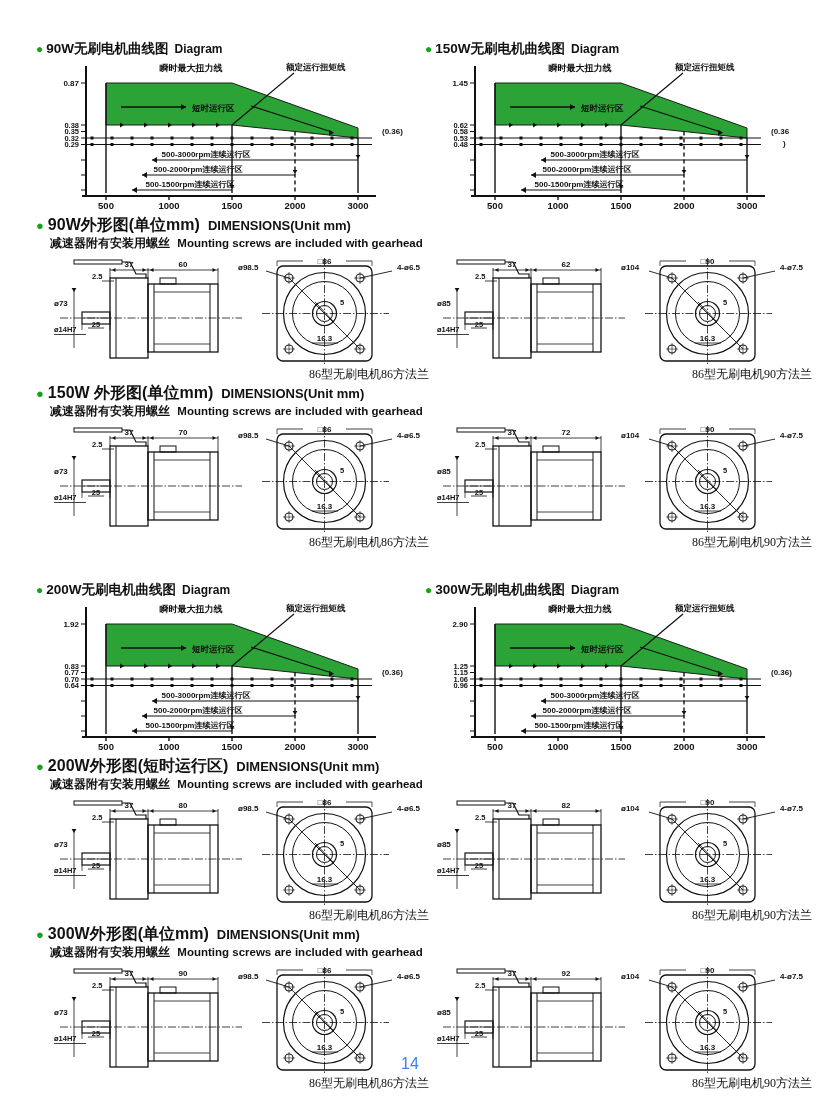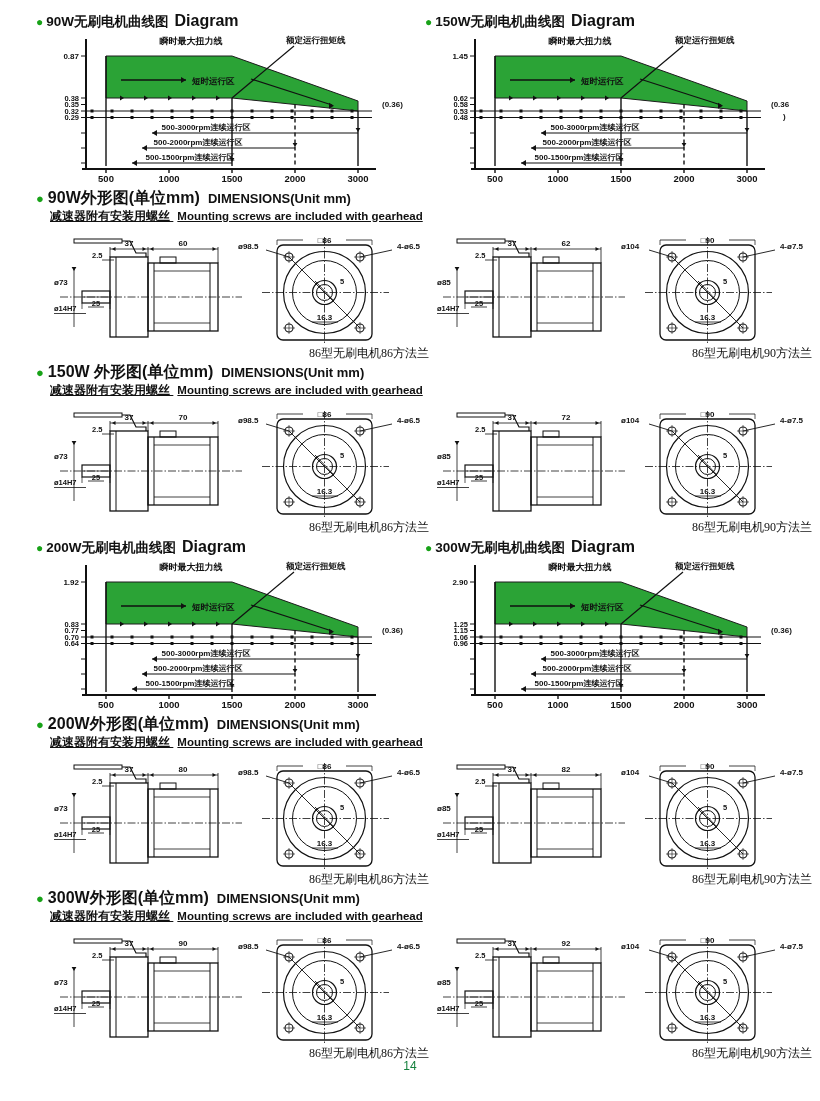--- a/index.html
+++ b/index.html
@@ -3,35 +3,35 @@
 <meta charset="utf-8">
 <style>
   html,body{margin:0;padding:0;background:#e8e8e8;}
   .page{width:820px;height:1101px;background:#ffffff;margin:0 auto;position:relative;
         font-family:"Liberation Sans","DejaVu Sans",sans-serif;color:#111;overflow:hidden;}
   .content{padding:12px 8px 0 36px;}
   
   .chart-row{display:flex;gap:4px;}
   .chart-fig{width:385px;margin:0;}
   .chart-title{display:flex;align-items:baseline;gap:3px;font-weight:bold;font-size:13.5px;line-height:18px;}
-  .chart-title .en{font-size:16px;margin-left:3px;}
+  .chart-title .en{font-size:12px;margin-left:3px;margin-top:28px;}
   .bullet{color:#18a218;font-size:12px;line-height:18px;}
   .bullet.big{font-size:13px;}
   svg{display:block;}
   
   .dim-section{margin-top:2px;}
   .sec-head{display:flex;align-items:baseline;gap:4px;font-weight:bold;font-size:16px;line-height:20px;}
   .sec-head .en{font-size:13px;margin-left:4px;}
-  .sec-sub{font-size:12px;font-weight:bold;line-height:15px;padding-left:14px;text-decoration:underline;}
+  .sec-sub{font-size:12px;font-weight:bold;line-height:15px;padding-left:14px;}
   .sec-sub .en-sub{font-size:11.5px;margin-left:4px;}
-  .dim-row{display:flex;gap:6px;padding-left:16px;margin-top:7px;}
+  .dim-row{display:flex;gap:6px;padding-left:16px;margin-top:1px;}
   .dim-group{width:378px;}
   .dim-caption{text-align:right;font-size:12px;font-family:"Liberation Serif","DejaVu Serif",serif;
                line-height:13px;margin-top:-2px;}
-  .footer{position:absolute;left:0;right:0;bottom:28px;text-align:center;font-size:12px;color:#15803d;}
+  .footer{position:absolute;left:0;right:0;bottom:28px;text-align:center;font-size:16px;color:#3b82f6;}
 </style>
 </head>
 <body>
 
 <div class="page">
   <div class="content">
 
     <div class="chart-row">
       <figure class="chart-fig">
         <div class="chart-title">
@@ -735,21 +735,21 @@
             <line x1="215" y1="48" x2="296" y2="74" stroke="#111111" stroke-width="1.2"></line>
             <polygon points="298,74.7 293,71.7 293,77.7" fill="#111111"></polygon>
             <text x="346" y="76" font-size="8" text-anchor="start" font-weight="bold" fill="#111111">(0.36)</text>
           </svg>
       </figure>
     </div>
 
     <section class="dim-section">
       <div class="sec-head">
         <span class="bullet big">●</span>
-        <span>200W外形图(单位mm)</span>
+        <span>200W外形图(短时运行区)</span>
         <span class="en">DIMENSIONS(Unit mm)</span>
       </div>
       <div class="sec-sub">
         <span>减速器附有安装用螺丝</span>
         <span class="en-sub">Mounting screws are included with gearhead</span>
       </div>
       <div class="dim-row">
         <div class="dim-group">
           <svg viewBox="0 0 375 118" width="375" height="118">
               <line x1="8" y1="66" x2="190" y2="66" stroke="#111111" stroke-width="0.8" stroke-dasharray="8 2 1.5 2"></line>

